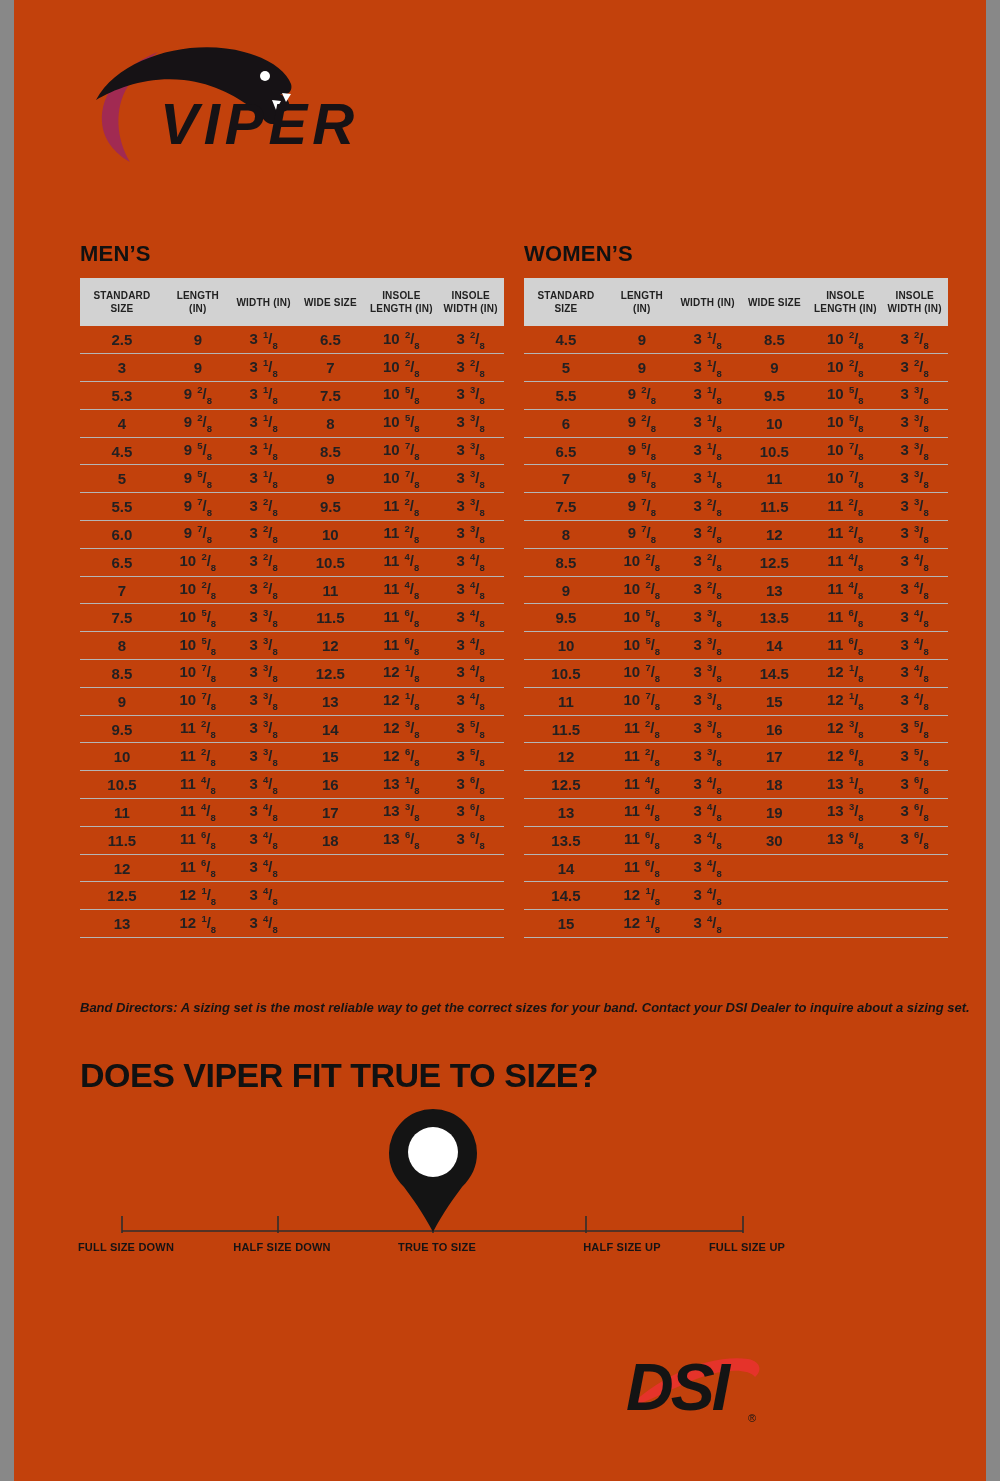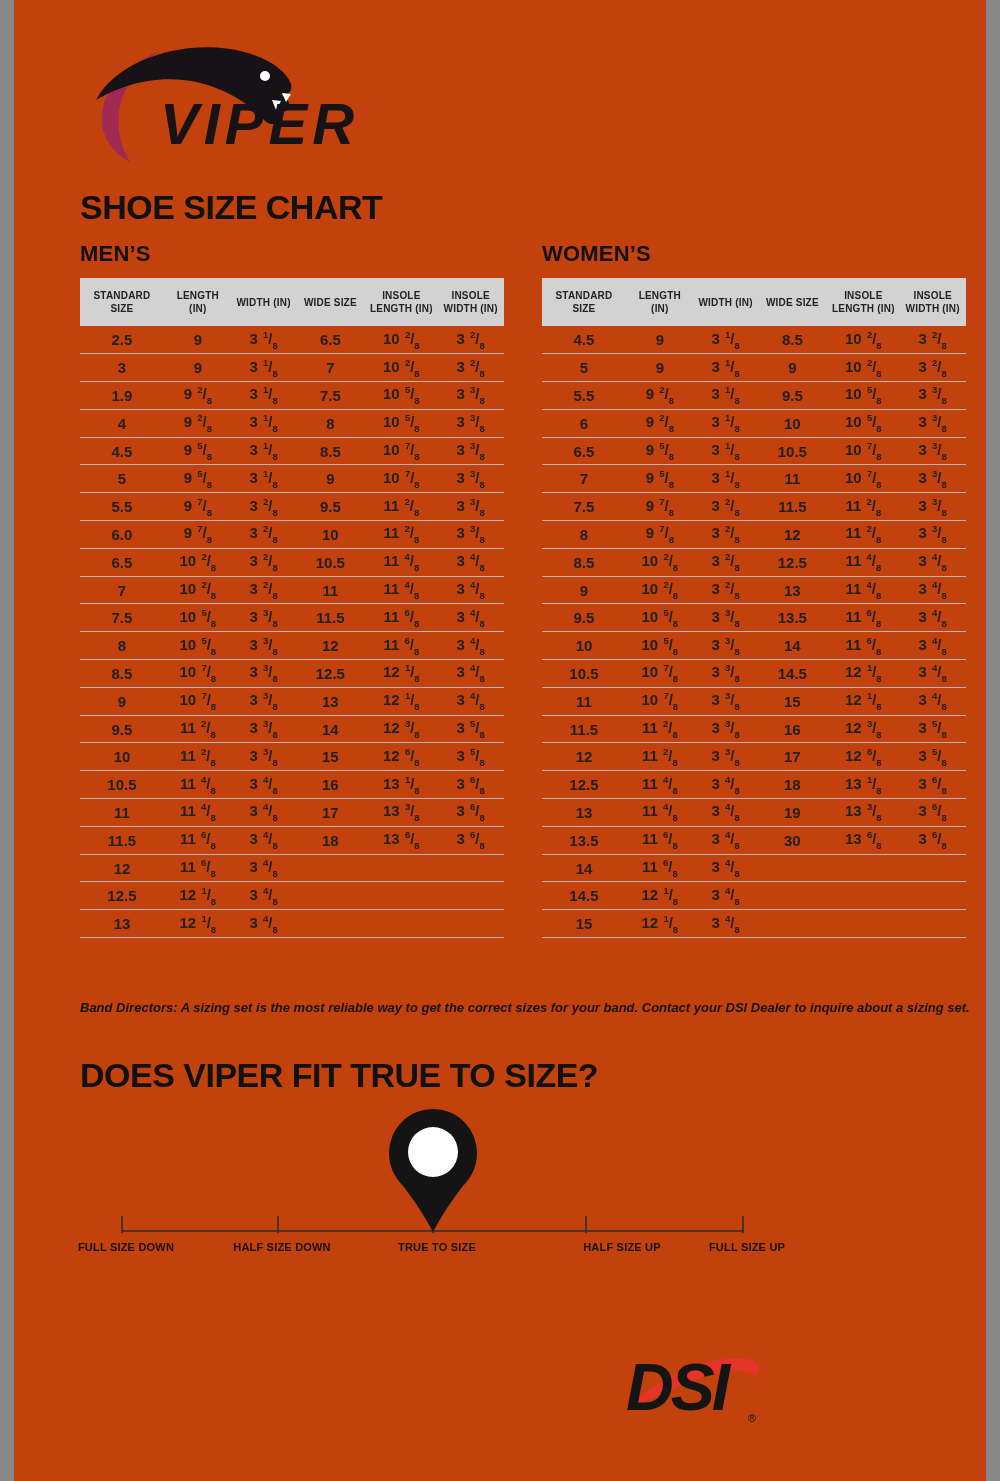--- a/index.html
+++ b/index.html
@@ -17,21 +17,21 @@
   .viper-logo{position:absolute;left:58px;top:38px;width:292px;height:130px;}
 
   
   .big-title{position:absolute;left:66px;font-size:34px;font-weight:800;letter-spacing:-0.5px;color:#111;}
   #shoe-title{top:188px;}
   #fit-title{top:1056px;}
 
   
   .table-block{position:absolute;top:241px;width:424px;}
   #mens-block{left:66px;}
-  #womens-block{left:528px;}
+  #womens-block{left:510px;}
   .table-block h2{font-size:22px;font-weight:800;color:#111;margin-bottom:11px;letter-spacing:0.2px;}
   table.size-table{width:100%;border-collapse:collapse;table-layout:fixed;}
   table.size-table th{
     background:var(--hdr-gray);height:48px;vertical-align:middle;text-align:center;
     font-size:10px;font-weight:700;line-height:1.3;letter-spacing:0.2px;padding:2px 3px;color:#222;
   }
   table.size-table td{
     height:27.8px;text-align:center;vertical-align:middle;
     font-size:15px;font-weight:700;border-bottom:1px solid var(--rule);
     white-space:nowrap;color:#242021;
@@ -68,21 +68,20 @@
 
   <svg class="viper-logo" viewBox="0 0 292 130" aria-hidden="true">
     <path class="viper-crescent" d="M86 14 C 50 28 28 56 30 84 C 31 101 42 115 58 124 C 44 101 42 70 56 48 C 64 35 74 23 86 14 Z"></path>
     <path class="viper-black" d="M 24 62 C 48 18 120 0 172 14 C 198 21 214 33 219 46 C 221 53 216 58 208 56 C 222 63 220 76 205 74 C 212 82 203 91 193 83 C 179 66 148 46 112 42 C 76 38 44 50 24 62 Z"></path>
     <circle cx="193" cy="38" r="5" fill="#ffffff"></circle>
     <path d="M200 62 l4 10 l5 -9 Z" fill="#ffffff"></path>
     <path d="M210 55 l4 9 l5 -8 Z" fill="#ffffff"></path>
     <text class="viper-word" x="88" y="106" font-size="58">VIPER</text>
   </svg>
 
-  <h1 id="shoe-title" class="big-title">SHOE SIZE CHART</h1>
 
   <div class="table-block" id="mens-block">
     <h2>MEN’S</h2>
     <table class="size-table">
       <colgroup>
           <col style="width:19.8%">
           <col style="width:16%">
           <col style="width:15%">
           <col style="width:16.5%">
           <col style="width:17%">
@@ -109,21 +108,21 @@
           </tr>
           <tr>
             <td>3</td>
             <td>9</td>
             <td>3 <span class="fr-n">1</span><span class="fr-s">/</span><span class="fr-d">8</span></td>
             <td>7</td>
             <td>10 <span class="fr-n">2</span><span class="fr-s">/</span><span class="fr-d">8</span></td>
             <td>3 <span class="fr-n">2</span><span class="fr-s">/</span><span class="fr-d">8</span></td>
           </tr>
           <tr>
-            <td>1.9</td>
+            <td>5.3</td>
             <td>9 <span class="fr-n">2</span><span class="fr-s">/</span><span class="fr-d">8</span></td>
             <td>3 <span class="fr-n">1</span><span class="fr-s">/</span><span class="fr-d">8</span></td>
             <td>7.5</td>
             <td>10 <span class="fr-n">5</span><span class="fr-s">/</span><span class="fr-d">8</span></td>
             <td>3 <span class="fr-n">3</span><span class="fr-s">/</span><span class="fr-d">8</span></td>
           </tr>
           <tr>
             <td>4</td>
             <td>9 <span class="fr-n">2</span><span class="fr-s">/</span><span class="fr-d">8</span></td>
             <td>3 <span class="fr-n">1</span><span class="fr-s">/</span><span class="fr-d">8</span></td>

